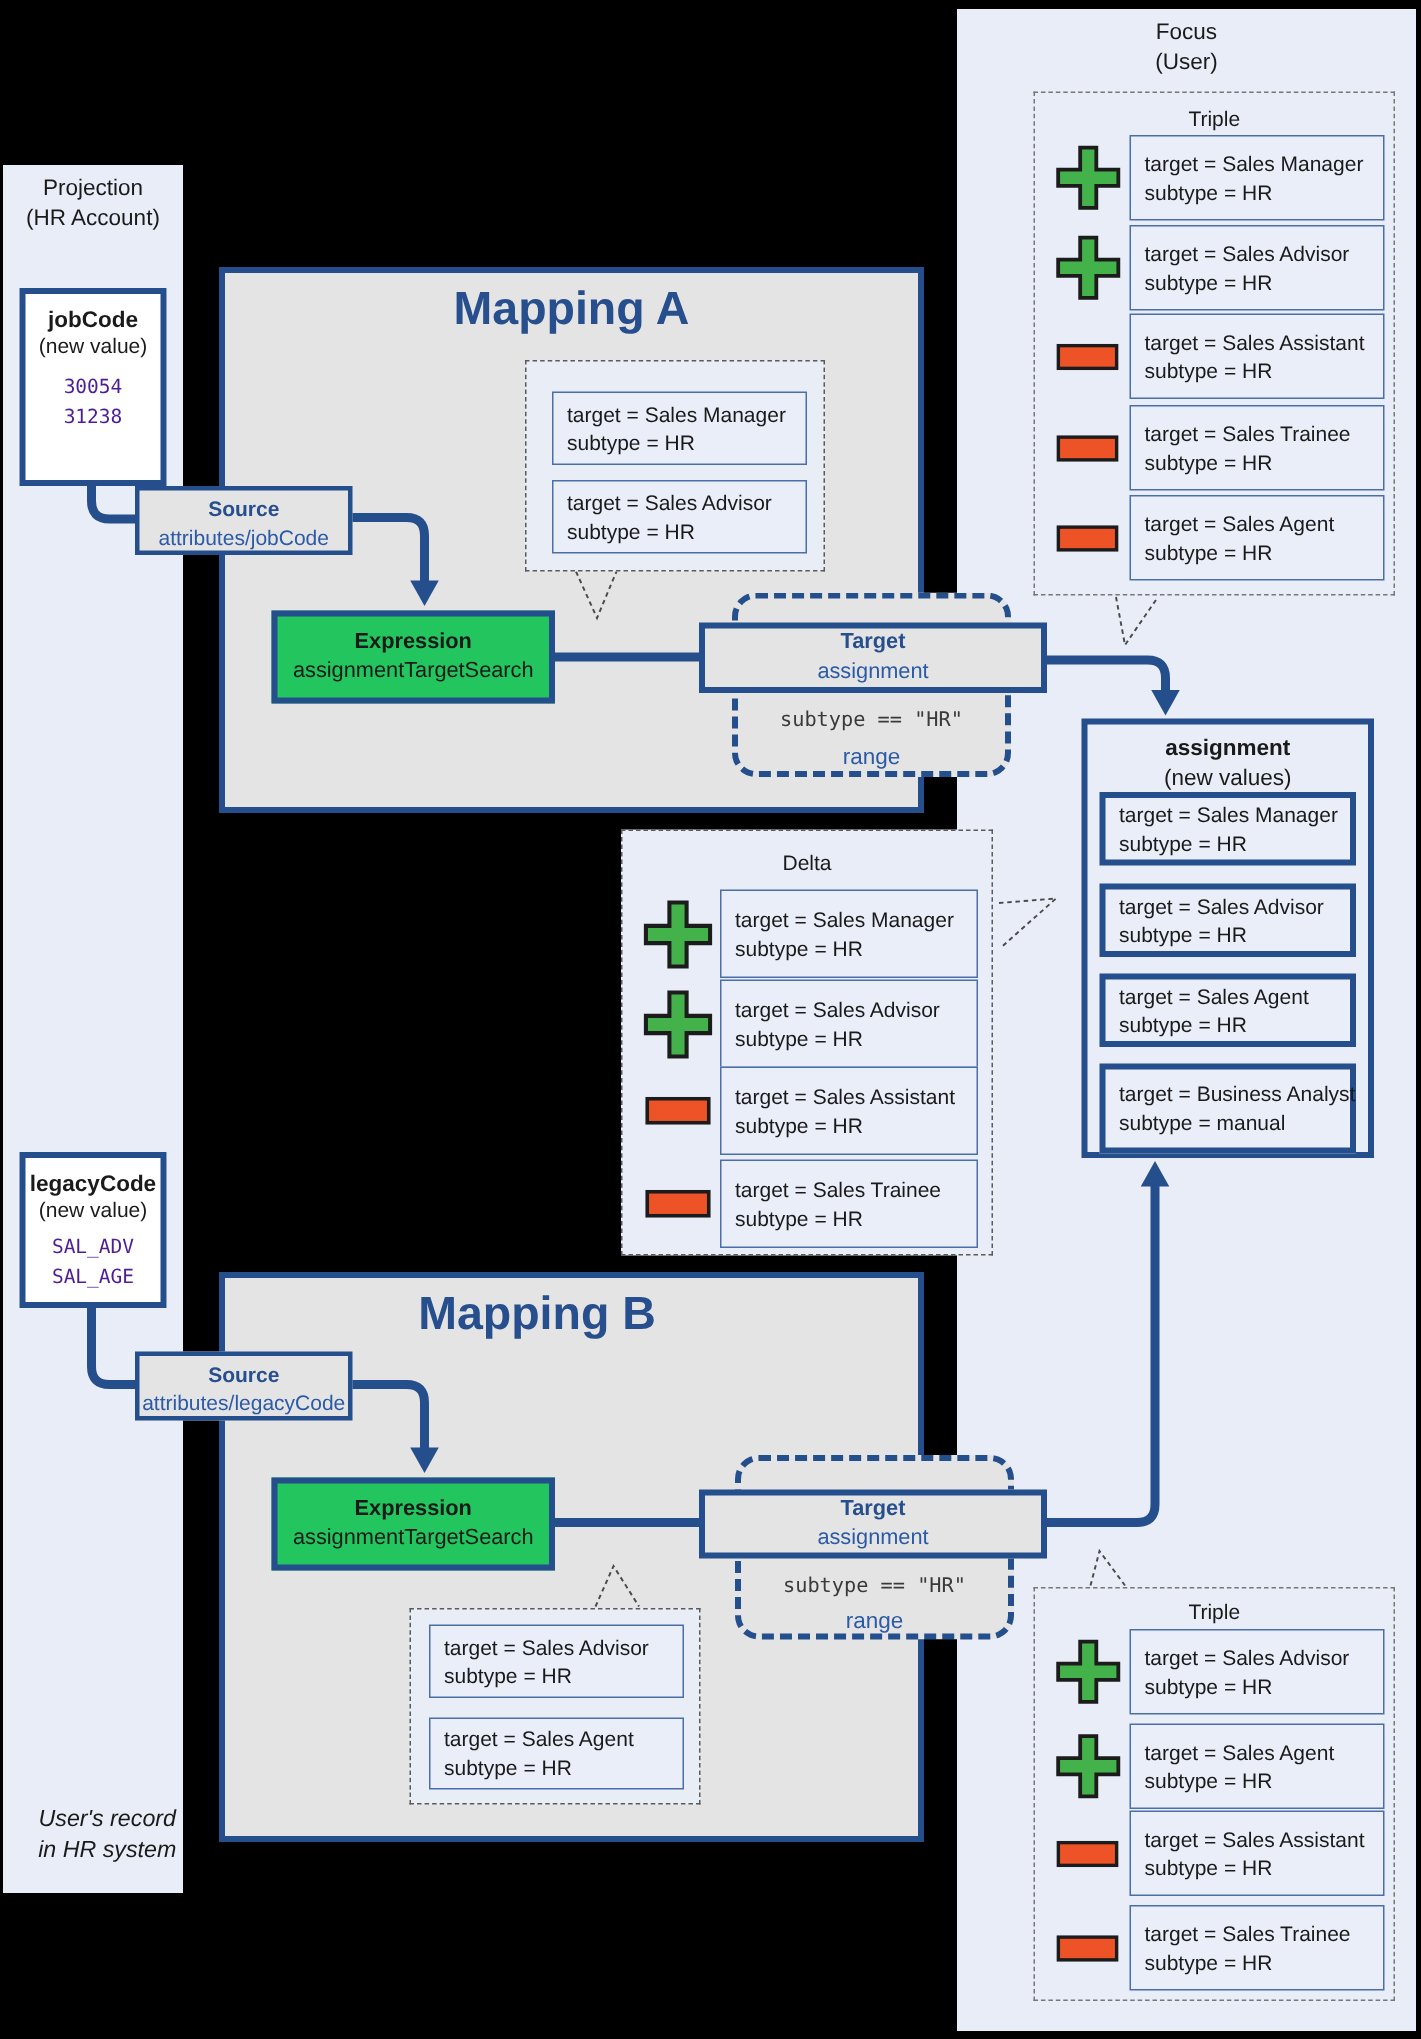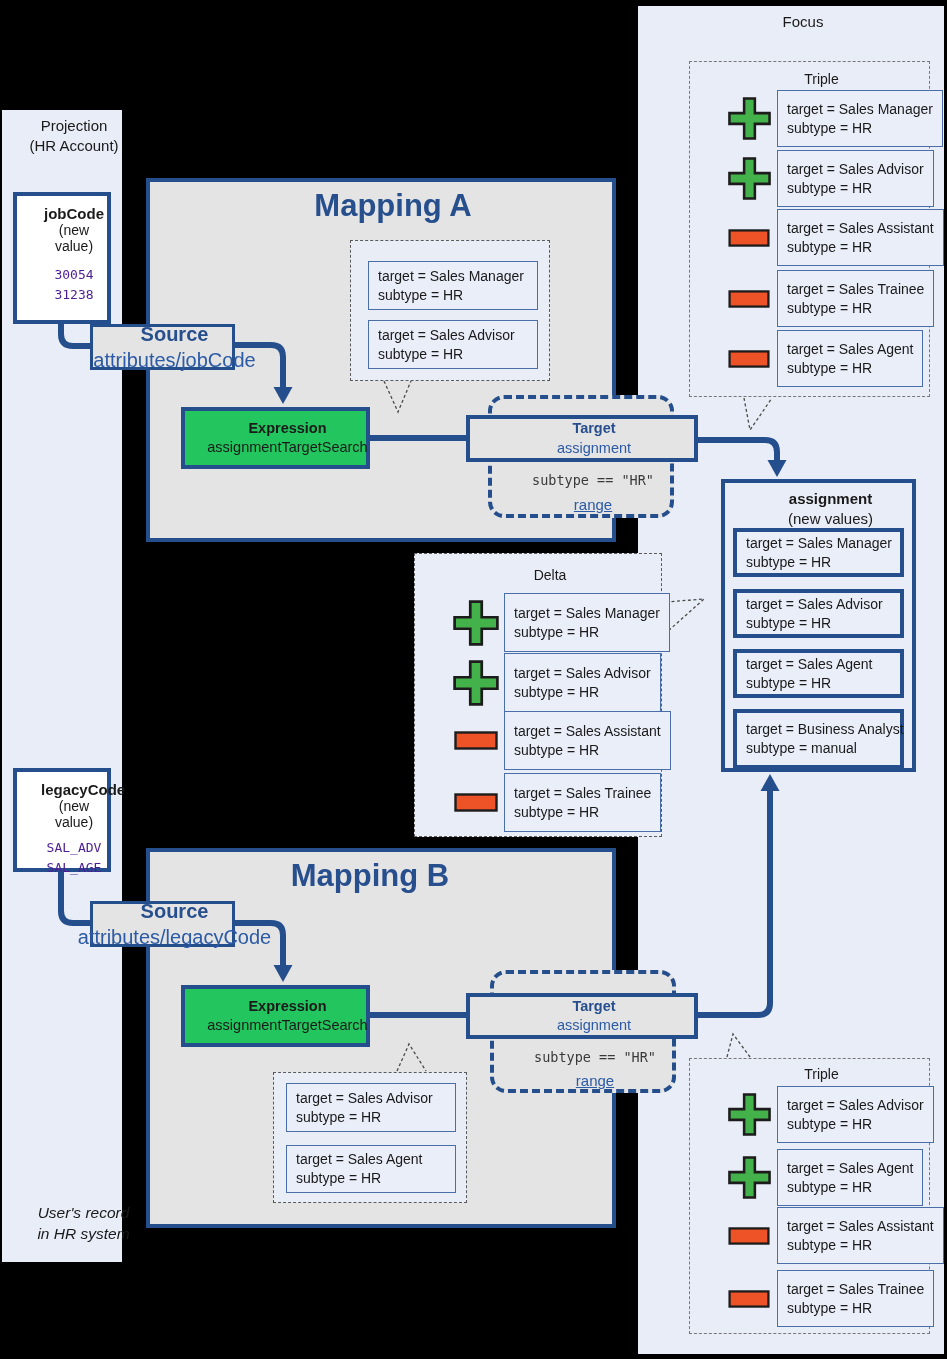--- a/index.html
+++ b/index.html
@@ -1,37 +1,37 @@
 <!DOCTYPE html>
 <html><head>
 <meta charset="utf-8">
 <style>
   html,body{margin:0;padding:0;background:#000;}
   #canvas{position:relative;width:947px;height:1359px;background:#000;
           font-family:"Liberation Sans",sans-serif;color:#1a1a1a;overflow:hidden;}
-  .abs{position:absolute;box-sizing:border-box;padding-left:24px;}
+  .abs{position:absolute;box-sizing:border-box;}
   .panel{background:#e8edf7;}
   .mapping{background:#e4e4e4;border:4px solid #254e8c;}
   .map-title{font-size:31px;font-weight:bold;color:#274f8e;text-align:center;z-index:10;}
   .node{border:4px solid #254e8c;display:flex;flex-direction:column;justify-content:center;
         align-items:center;text-align:center;line-height:1.32;font-size:14.5px;z-index:10;}
   .node .t1{font-weight:bold;}
   .white{background:#22c55e;}
   .greybg{background:#e4e4e4;}
   .bluetxt .t1{color:#274f8e;}
   .bluetxt .t2{color:#2b5aa6;}
-  .src{border-width:3px;font-size:20px;}
+  .src{border-width:3px;font-size:14px;justify-content:flex-end;}
   .valbox{background:#fff;border:4px solid #254e8c;text-align:center;padding-top:9px;z-index:10;}
   .valbox .t1{font-weight:bold;font-size:15px;}
   .valbox .t2{font-size:14px;}
   .valbox .vals{margin-top:11px;color:#4c1d95;font-size:13px;line-height:1.55;}
   .mono{font-family:"DejaVu Sans Mono",monospace;}
   .rangebox{border:4px dashed #254e8c;border-radius:16px;background:#e4e4e4;}
   .rangecond{font-size:13.5px;color:#3a3a3a;text-align:center;z-index:10;}
-  .rangelbl{font-size:15px;color:#2b5aa6;text-align:center;z-index:10;text-decoration:underline;}
+  .rangelbl{font-size:15px;color:#2b5aa6;text-align:center;z-index:10;}
   .callout{background:#e9edf6;border:1px dashed #5a5a5a;z-index:10;}
   .cap-title{font-size:14px;text-align:center;z-index:11;}
   .item{background:#e9eef9;border:1.5px solid #4a6fa8;padding:4px 9px;font-size:14px;
         line-height:1.33;white-space:nowrap;display:flex;flex-direction:column;
         justify-content:center;z-index:11;}
   .assign-item{border:4px solid #254e8c;}
   .assignbox{background:#e8edf7;border:4px solid #254e8c;z-index:10;}
   .assignbox-hdr{text-align:center;line-height:1.35;font-size:15px;z-index:11;}
   .assignbox-hdr .t1{font-weight:bold;}
   .row{display:flex;align-items:center;z-index:11;}
@@ -212,20 +212,21 @@
         </svg>
       </span>
     <div class="item">
       <div>target = Sales Trainee</div>
       <div>subtype = HR</div>
     </div>
   </div>
 
   <div class="abs hdrtxt" style="left:638px;top:12px;width:306px;">
     <div>Focus</div>
+    <div>(User)</div>
   </div>
 
   <div class="abs callout" style="left:689px;top:61px;width:241px;height:336px;background:#e8edf7;border-color:#777;"></div>
   <div class="abs cap-title" style="left:689px;top:71px;width:241px;">Triple</div>
 
   <div class="abs row" style="left:697px;top:95px;width:226px;height:47px;">
     <span class="iconcell">
         <svg width="45" height="45" viewBox="0 0 46 46">
           <path d="M17.5 2.5 h11 v15 h15 v11 h-15 v15 h-11 v-15 h-15 v-11 h15 z" fill="#44b24a" stroke="#1c1c1c" stroke-width="2.6"></path>
         </svg>

